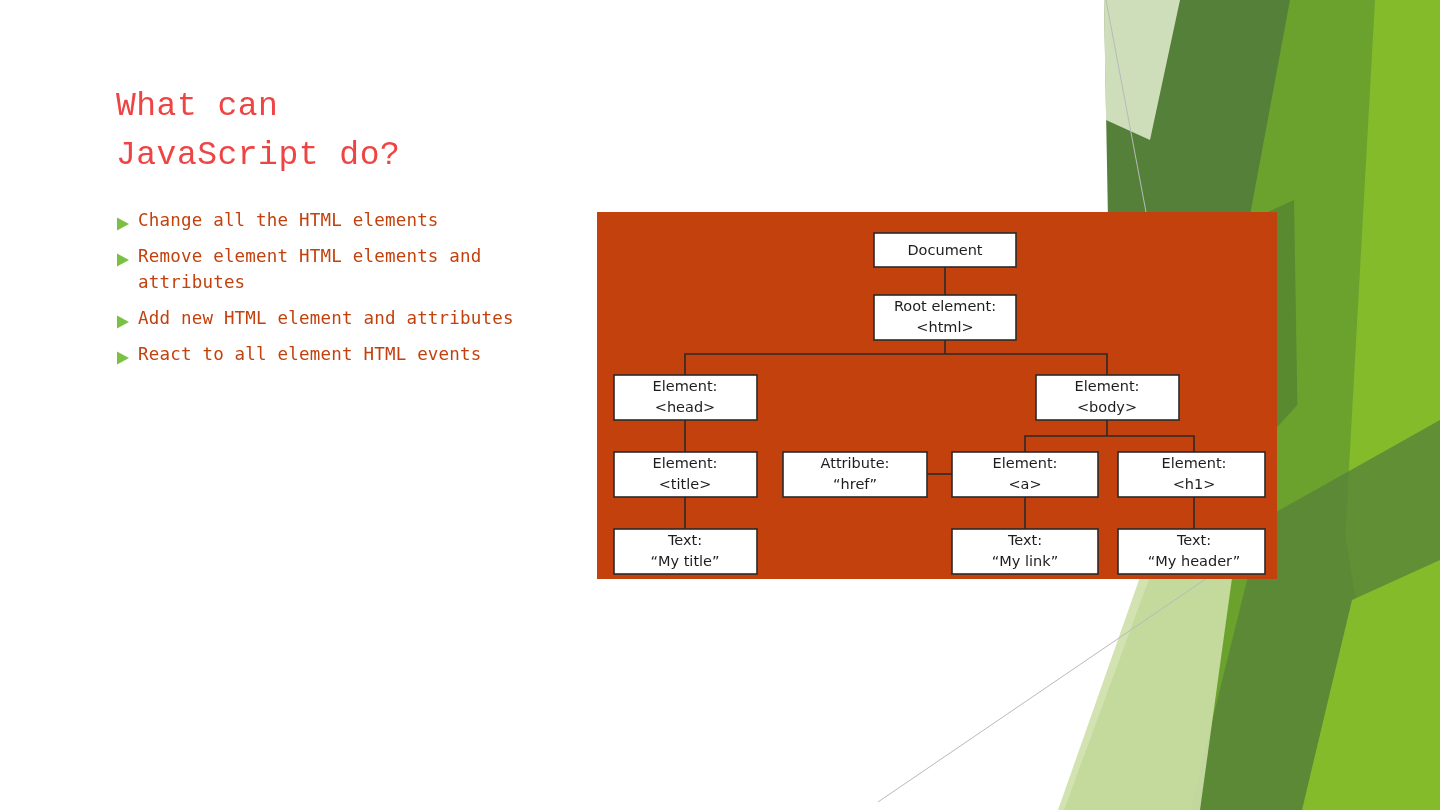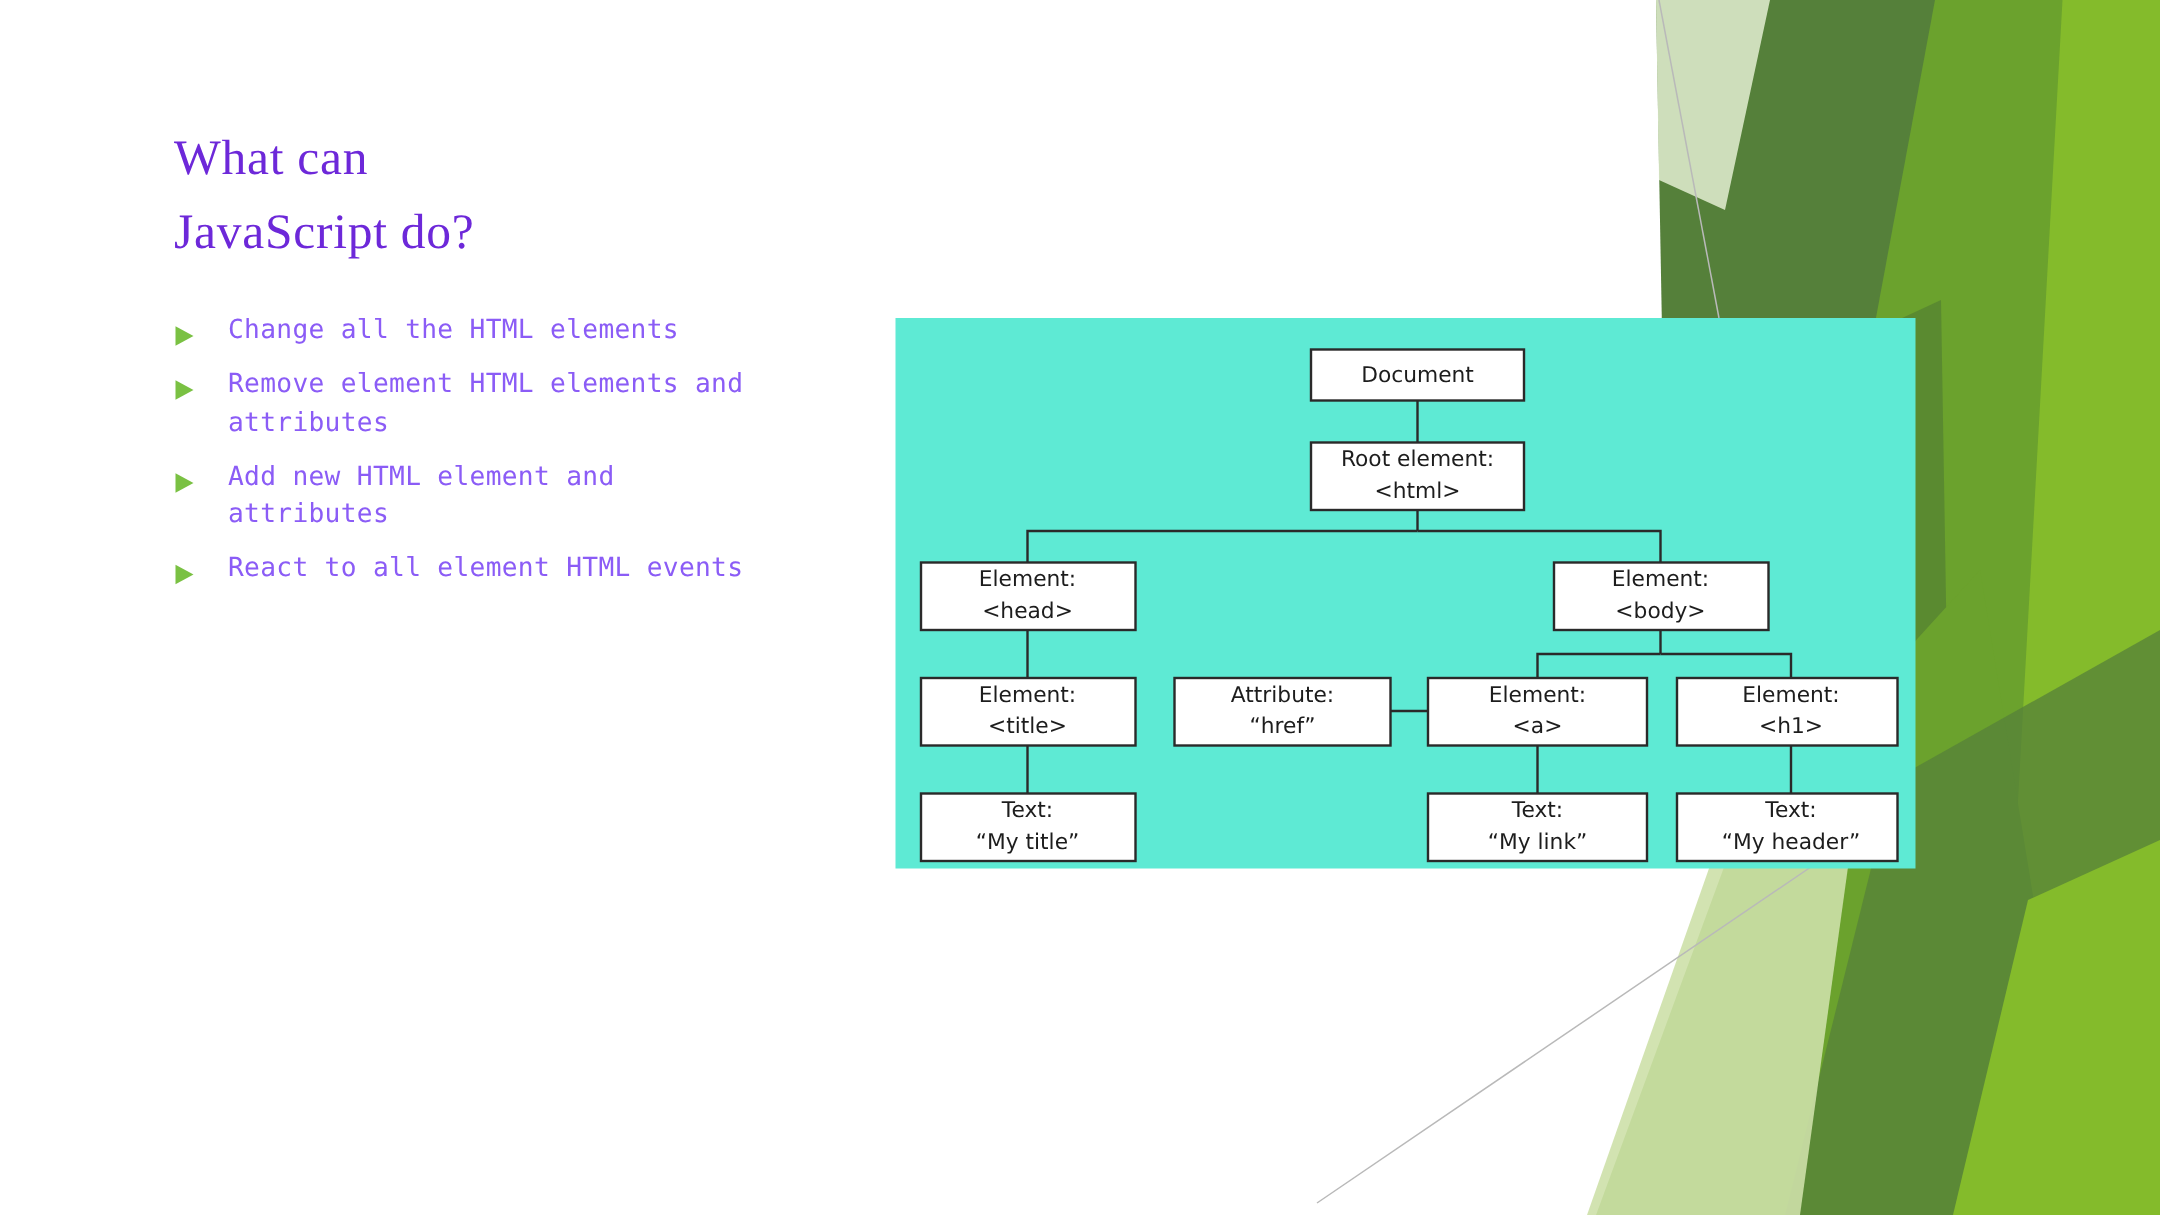--- a/index.html
+++ b/index.html
@@ -24,25 +24,25 @@
     height: 810px;
     pointer-events: none;
   }
 
   
   #title {
     position: absolute;
     left: 116px;
     top: 82px;
     width: 430px;
-    font-family: Liberation Serif, serif;
+    font-family: Liberation Mono, monospace;
     font-size: 33px;
     line-height: 49px;
     letter-spacing: 0.5px;
-    color: #6d28d9;
+    color: #ef4444;
     white-space: pre-line;
   }
 
   
   #bullets {
     position: absolute;
     left: 116px;
     top: 208px;
     width: 400px;
   }
@@ -56,33 +56,32 @@
     width: 22px;
     margin-top: 9px;
     line-height: 0;
   }
   .bullet-marker svg { display: block; }
   .bullet-text {
     flex: 1 1 auto;
     font-family: "DejaVu Sans Mono", "Liberation Mono", monospace;
     font-size: 17.5px;
     line-height: 25.5px;
-    color: #8b5cf6;
+    color: #c2410c;
     letter-spacing: 0.2px;
-    margin-left: 14px;
   }
 
   
   #tree-panel {
     position: absolute;
     left: 597px;
     top: 212px;
     width: 680px;
     height: 367px;
-    background: #5eead4;
+    background: #c2410c;
   }
   #tree-svg { display: block; }
   .node-rect {
     fill: #ffffff;
     stroke: #2a2a2a;
     stroke-width: 1.6;
   }
   .edge {
     stroke: #2a2a2a;
     stroke-width: 1.6;

